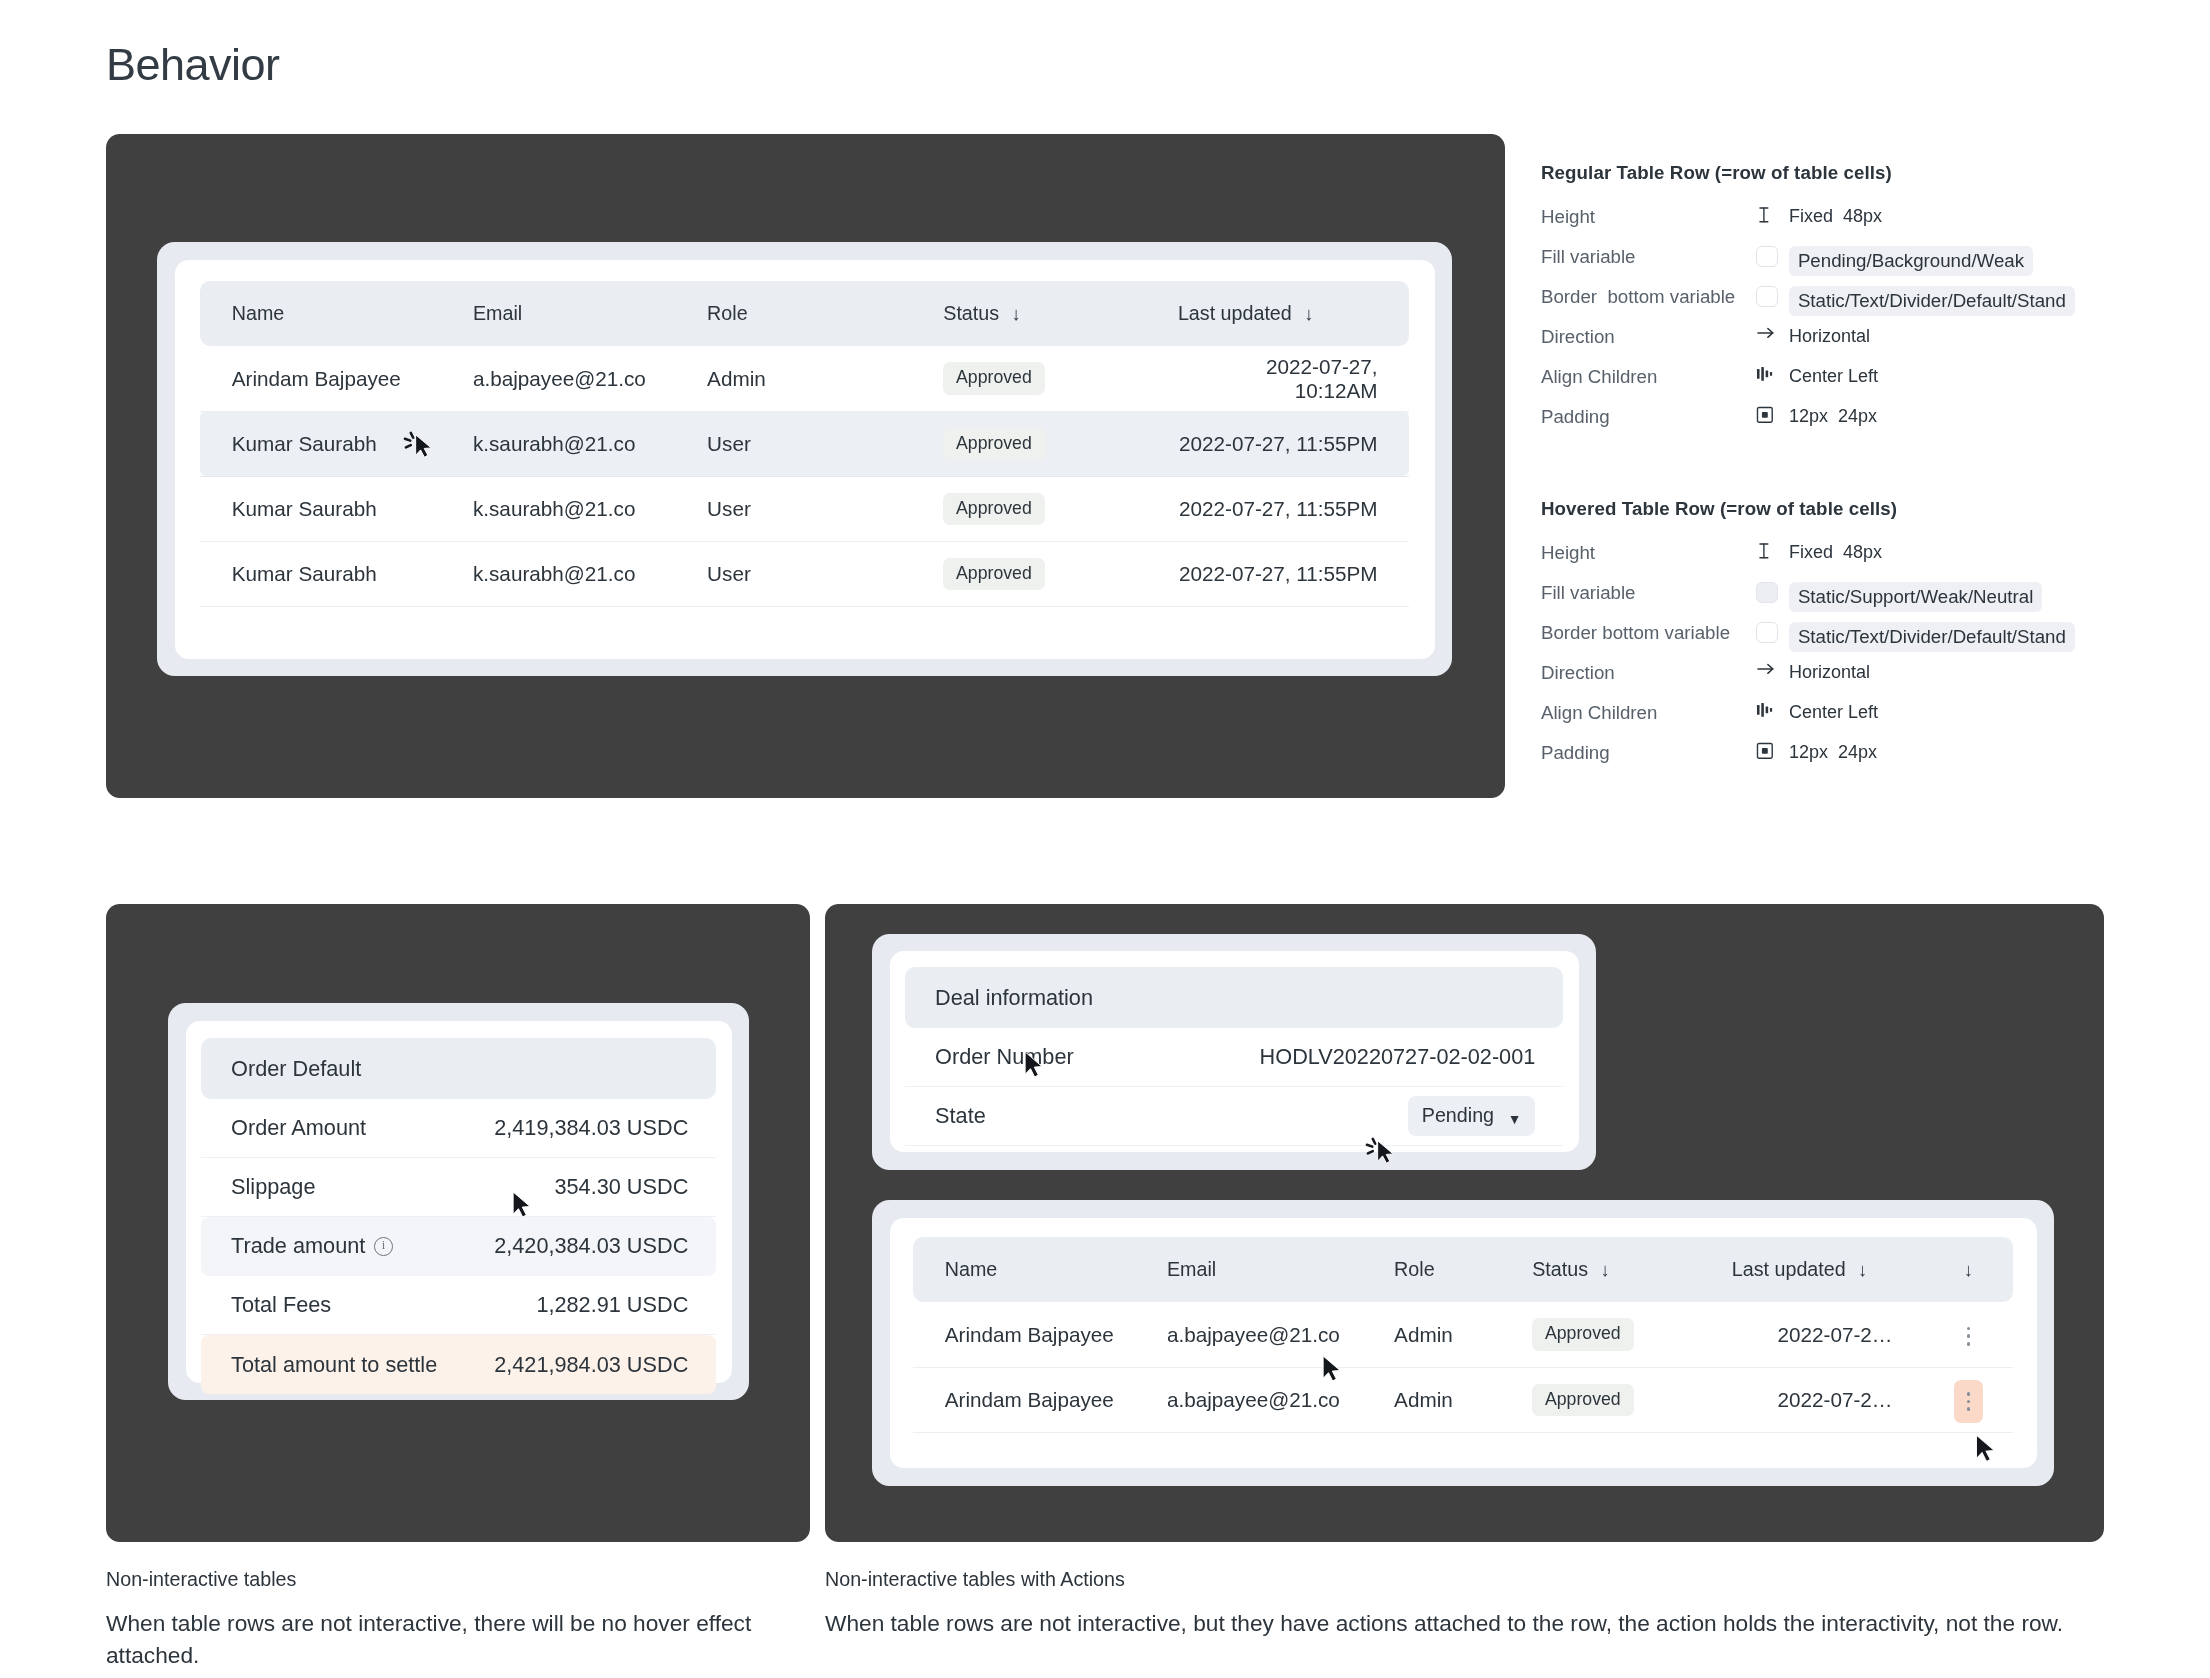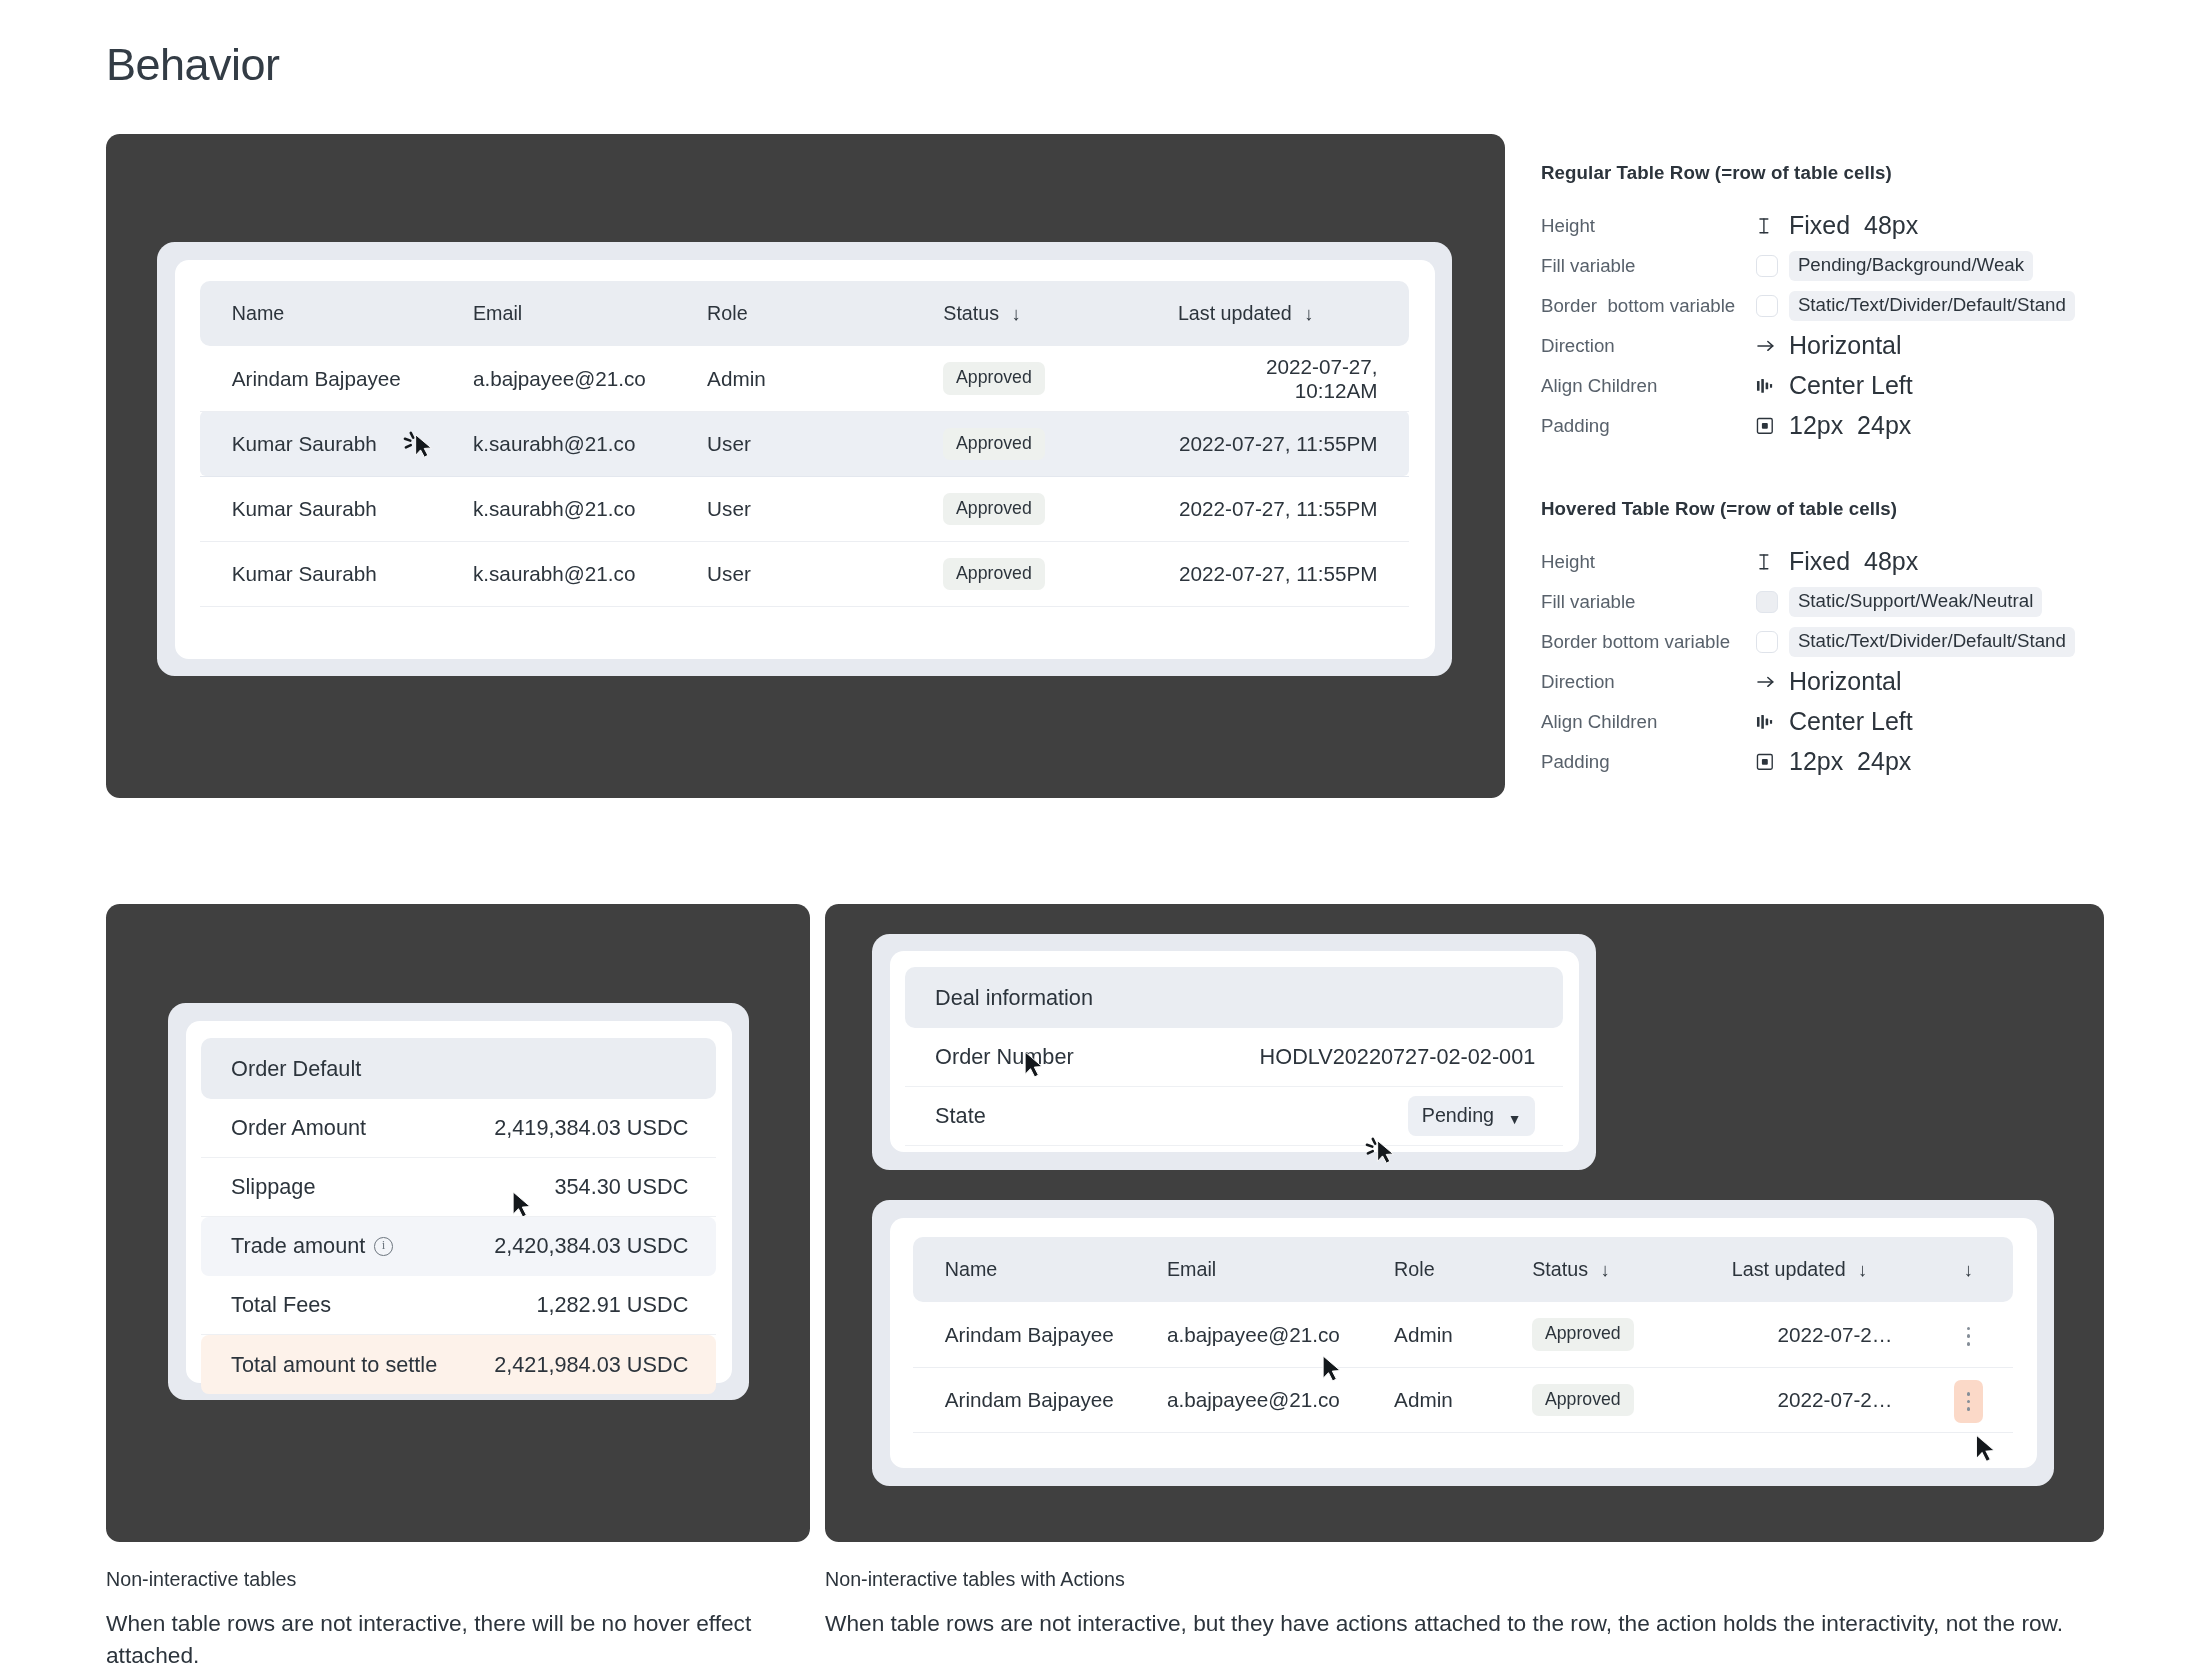--- a/index.html
+++ b/index.html
@@ -81,34 +81,34 @@
   .cursor { position: absolute; pointer-events: none; z-index: 40; }
   .cursor svg { display: block; }
 
   
   .spec { position: absolute; width: 611px; }
   .spec-title {
     font-size: 18.7px; font-weight: 700; color: #2c343c;
     margin-bottom: 21.7px; letter-spacing: 0.1px;
   }
   .spec-row {
-    display: flex; align-items: center;
+    display: flex; align-items: flex-start;
     height: 40px;
   }
   .spec-label {
     width: 215px; flex: 0 0 215px;
     font-size: 18.7px; color: #58616b;
     white-space: pre;
   }
   .spec-icon {
     width: 33px; flex: 0 0 33px;
     display: flex; align-items: center; justify-content: flex-start;
     color: #2c343c;
   }
-  .spec-value { font-size: 25px; color: #2c343c; white-space: pre; }
+  .spec-value { font-size: 18px; color: #2c343c; white-space: pre; }
   .chip {
     display: inline-block;
     background: #eef0f4;
     border-radius: 5.9px;
     padding: 3.9px 8.9px 4.9px;
     font-size: 18.7px; color: #2c343c;
     line-height: 1.15;
     white-space: nowrap;
   }
   .swatch {

